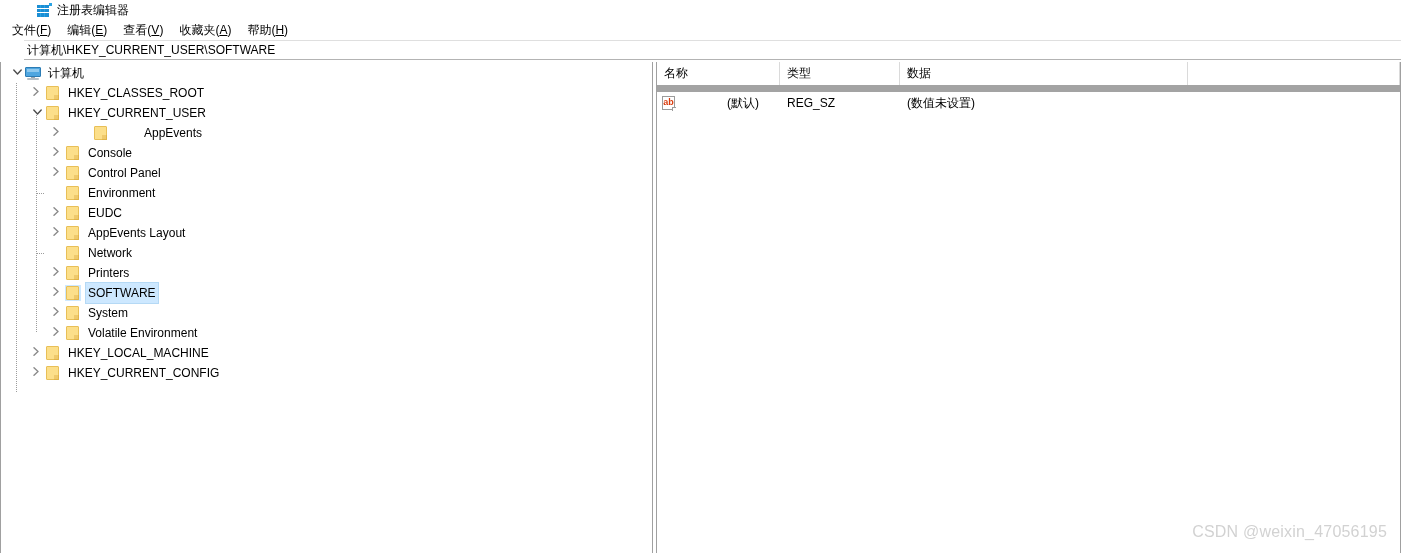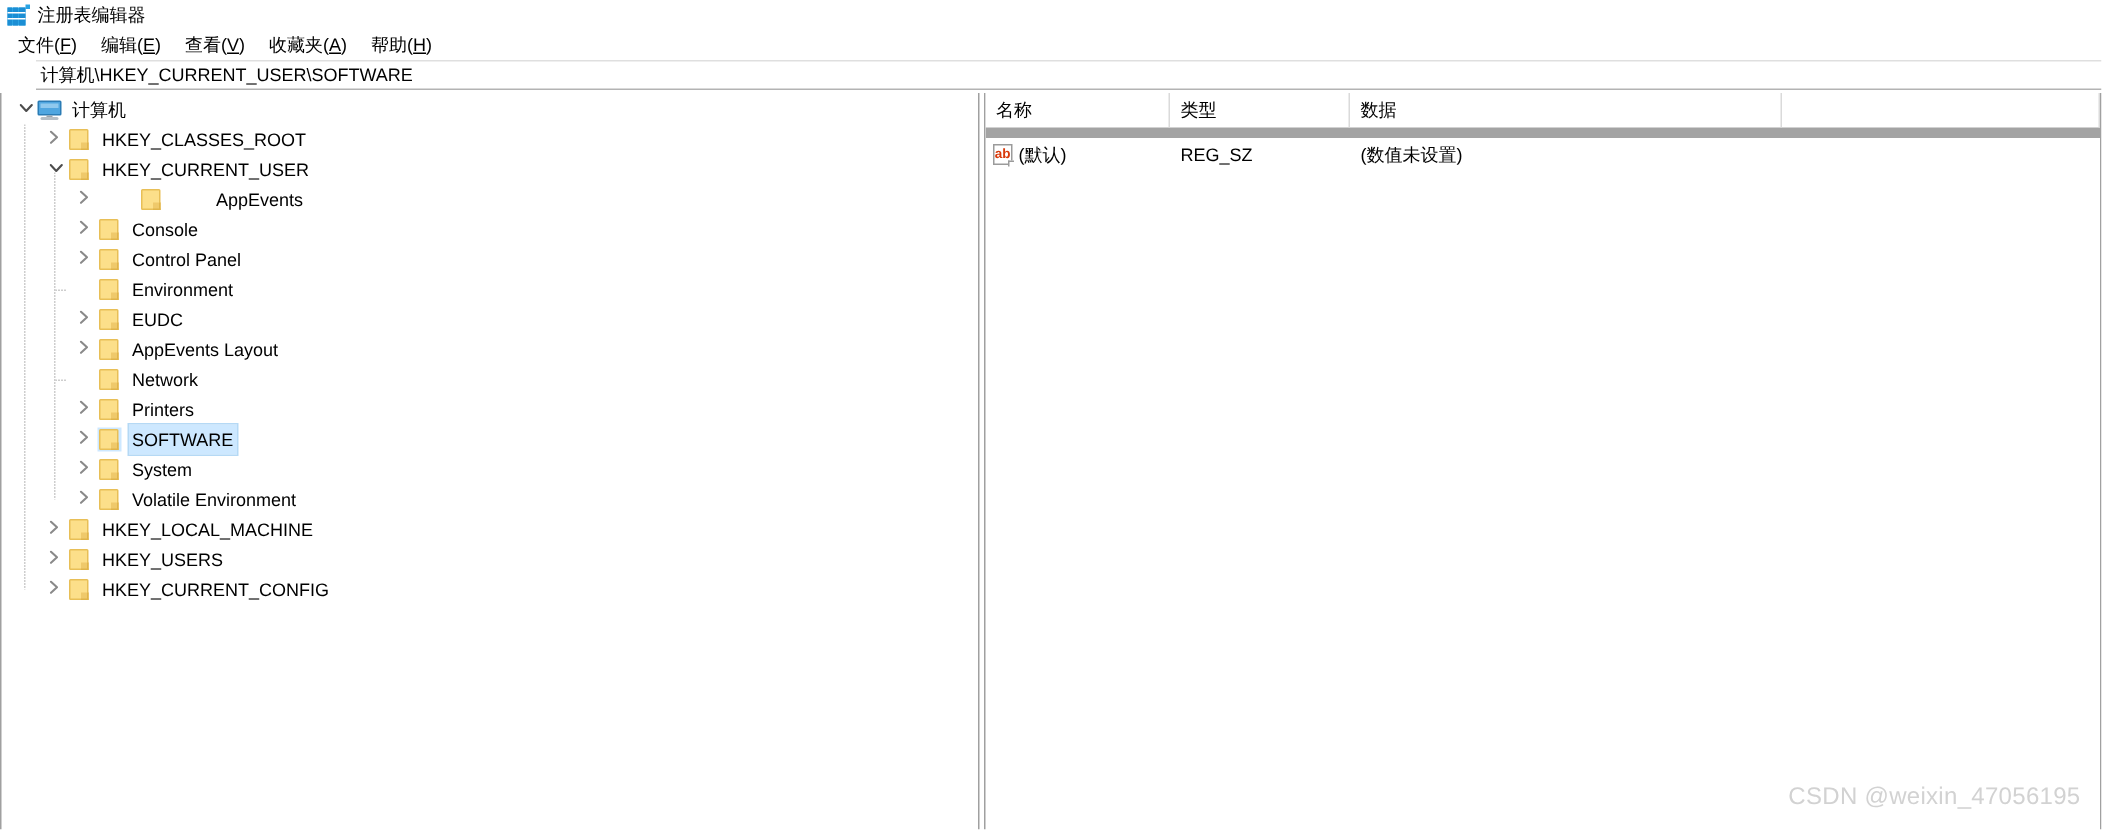--- a/index.html
+++ b/index.html
@@ -26,20 +26,21 @@
   }
 
   
   .titlebar {
     height: 20px;
     background: #ffffff;
     display: flex;
     align-items: center;
     padding-left: 5px;
     box-sizing: border-box;
+    margin-left: 32px;
   }
   .app-icon {
     width: 14px;
     height: 14px;
     position: relative;
     flex: 0 0 auto;
     margin-right: 6px;
   }
   .app-icon .grid {
     position: absolute;
@@ -289,21 +290,21 @@
   .cell {
     font-size: 12px;
     line-height: 22px;
     color: #000000;
     padding-left: 7px;
     box-sizing: border-box;
     overflow: hidden;
     display: flex;
     align-items: center;
   }
-  .cell-name { width: 123px; padding-left: 5px; }
+  .cell-name { width: 123px; padding-left: 5px; gap: 48px; }
   .cell-type { width: 120px; }
   .cell-data { width: 288px; }
 
   .ab-icon {
     position: relative;
     width: 14px;
     height: 15px;
     flex: 0 0 14px;
     margin-right: 3px;
   }
@@ -532,31 +533,20 @@
           <div class="tree-row" style="padding-left: 28px;">
             <div class="expander">
               <svg width="7" height="9" viewBox="0 0 7 9" style="top:4px">
                 <path d="M1 0.8 L5 4.5 L1 8.2" fill="none" stroke="#8a8a8a" stroke-width="1.4" stroke-linecap="round" stroke-linejoin="round"></path>
               </svg>
             </div>
             <div class="tree-icon">
               <div class="folder"></div>
             </div>
             <span class="tree-label">HKEY_LOCAL_MACHINE</span>
-          </div>
-          <div class="tree-row" style="padding-left: 28px;">
-            <div class="expander">
-              <svg width="7" height="9" viewBox="0 0 7 9" style="top:4px">
-                <path d="M1 0.8 L5 4.5 L1 8.2" fill="none" stroke="#8a8a8a" stroke-width="1.4" stroke-linecap="round" stroke-linejoin="round"></path>
-              </svg>
-            </div>
-            <div class="tree-icon">
-              <div class="folder"></div>
-            </div>
-            <span class="tree-label">HKEY_USERS</span>
           </div>
           <div class="tree-row" style="padding-left: 28px;">
             <div class="expander">
               <svg width="7" height="9" viewBox="0 0 7 9" style="top:4px">
                 <path d="M1 0.8 L5 4.5 L1 8.2" fill="none" stroke="#8a8a8a" stroke-width="1.4" stroke-linecap="round" stroke-linejoin="round"></path>
               </svg>
             </div>
             <div class="tree-icon">
               <div class="folder"></div>
             </div>

